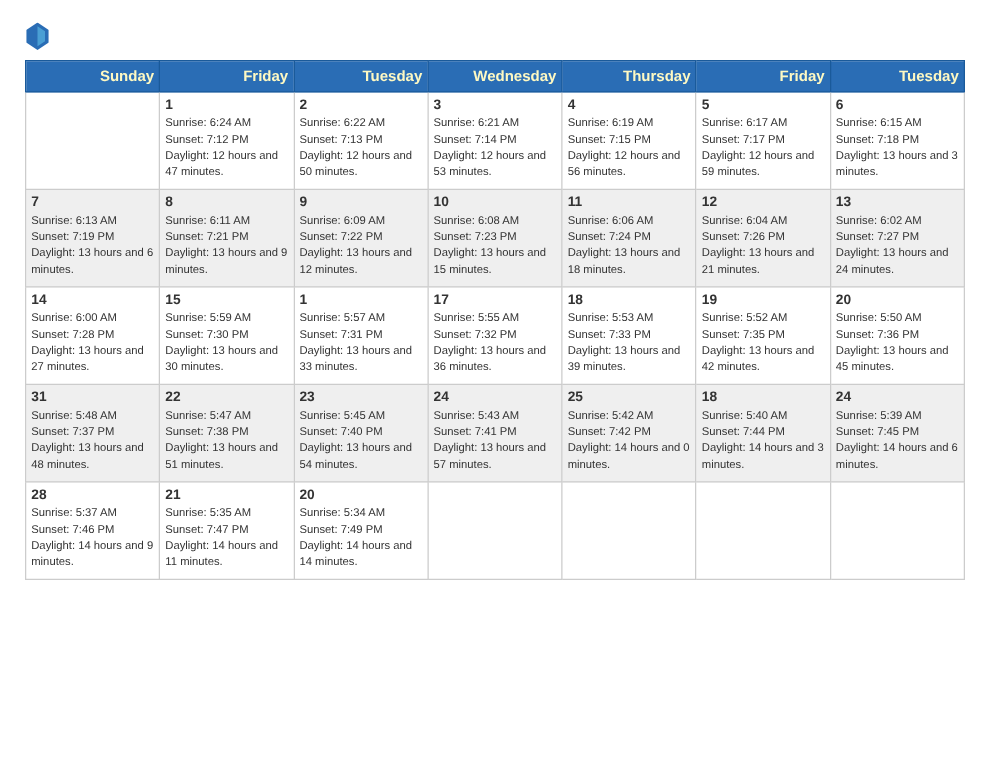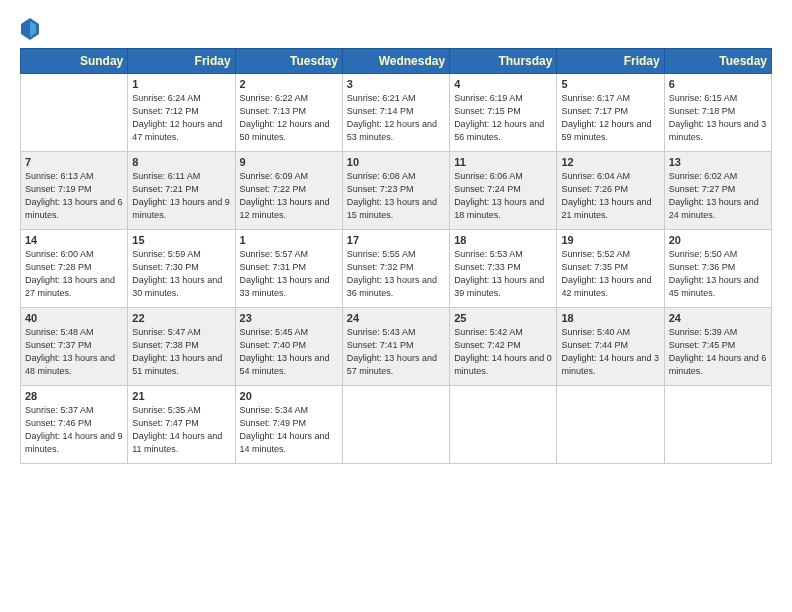--- a/index.html
+++ b/index.html
@@ -212,21 +212,21 @@
             <span class="day-num">19</span>
             <div class="day-info">Sunrise: 5:52 AM<br>Sunset: 7:35 PM<br>Daylight: 13 hours and 42 minutes.</div>
           </td>
           <td>
             <span class="day-num">20</span>
             <div class="day-info">Sunrise: 5:50 AM<br>Sunset: 7:36 PM<br>Daylight: 13 hours and 45 minutes.</div>
           </td>
         </tr>
         <tr class="row-shaded">
           <td>
-            <span class="day-num">40</span>
+            <span class="day-num">31</span>
             <div class="day-info">Sunrise: 5:48 AM<br>Sunset: 7:37 PM<br>Daylight: 13 hours and 48 minutes.</div>
           </td>
           <td>
             <span class="day-num">22</span>
             <div class="day-info">Sunrise: 5:47 AM<br>Sunset: 7:38 PM<br>Daylight: 13 hours and 51 minutes.</div>
           </td>
           <td>
             <span class="day-num">23</span>
             <div class="day-info">Sunrise: 5:45 AM<br>Sunset: 7:40 PM<br>Daylight: 13 hours and 54 minutes.</div>
           </td>

